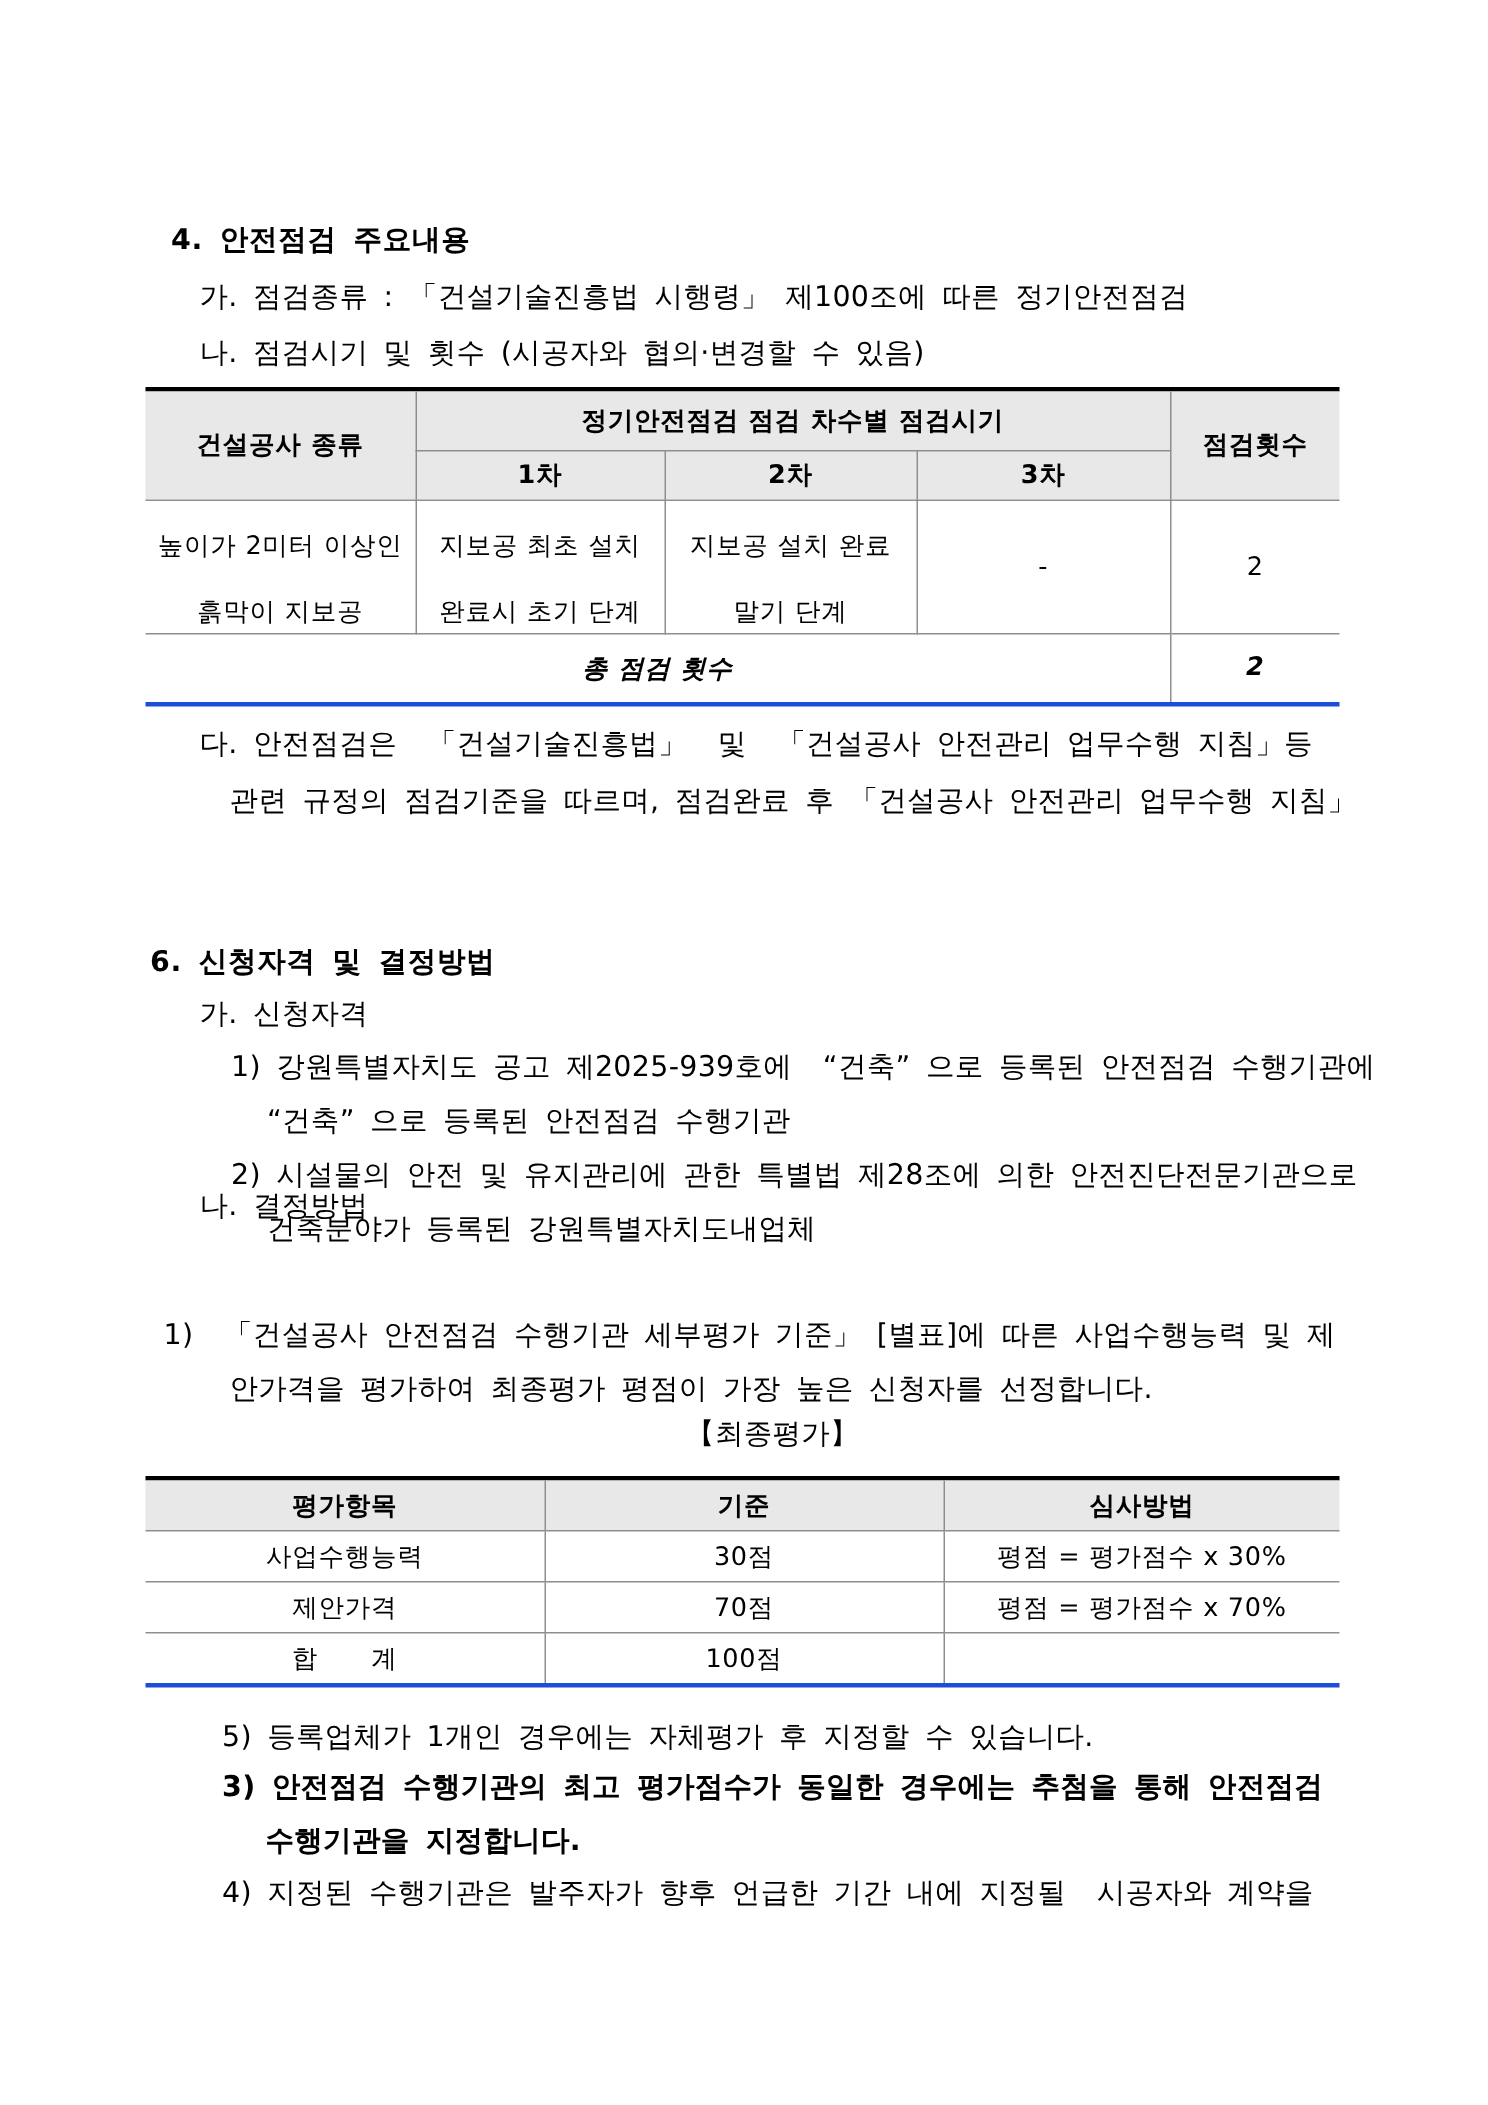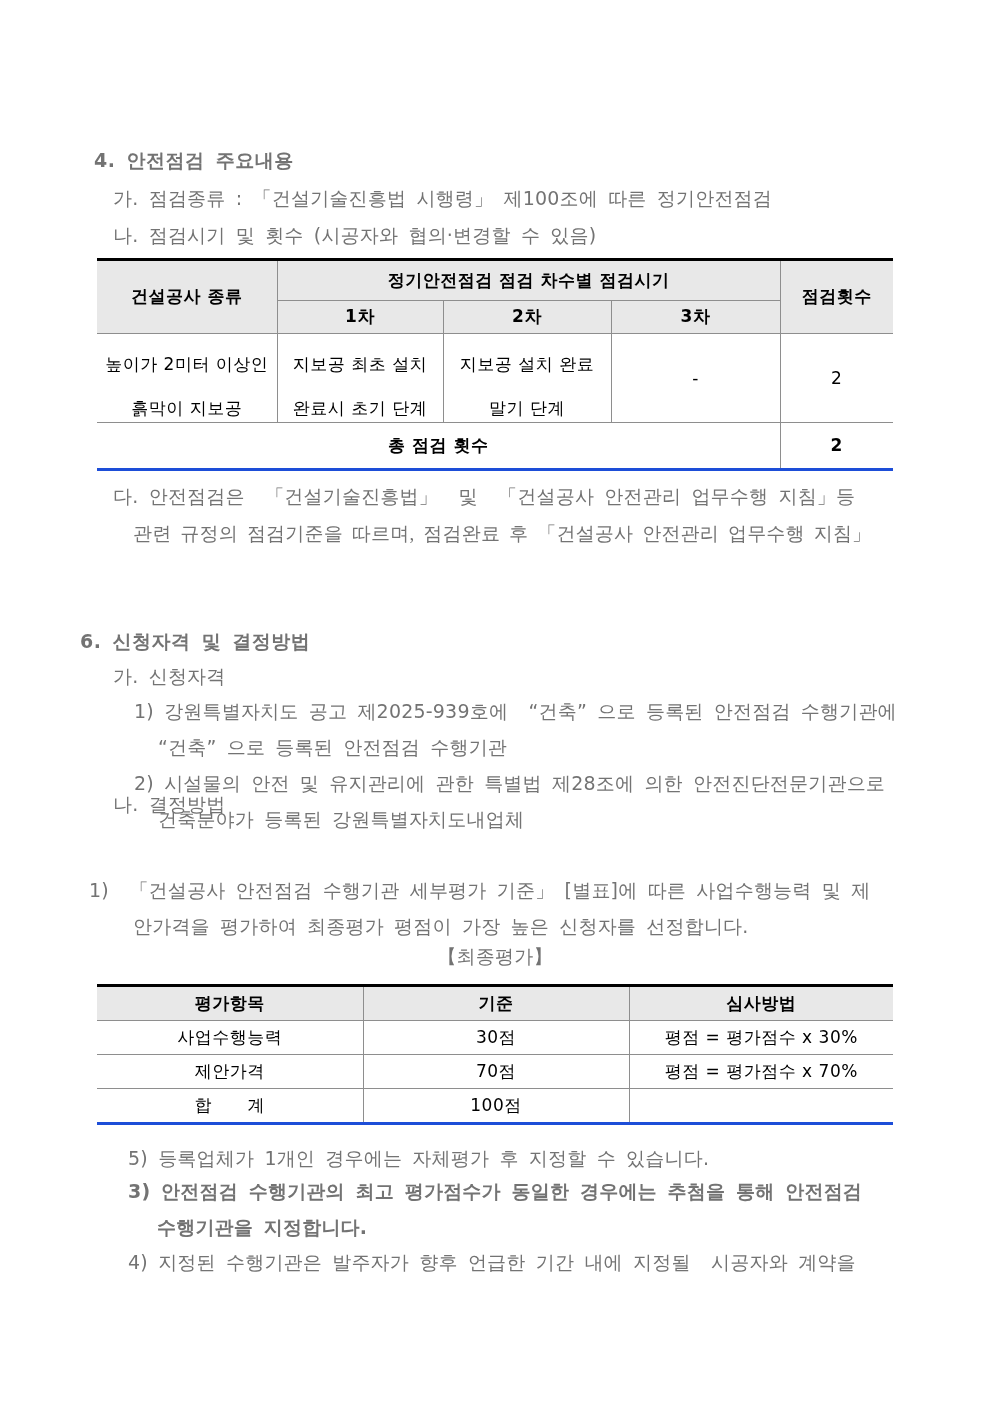--- a/index.html
+++ b/index.html
@@ -11,21 +11,22 @@
     color:#000;
     overflow:hidden;
   }
   .line {
     position:absolute;
     font-size:19px;
     line-height:24px;
     white-space:pre;
     word-spacing:4px;
     letter-spacing:0.2px;
-    color:#737373;
+    color:#000000;
+    margin-left:20px;
   }
   .heading { font-weight:600; letter-spacing:0.5px; }
   .bold { font-weight:700; }
   .centered { text-align:center; }
 
   .tbl-wrap {
     position:absolute;
     border-top:3px solid #000;
     border-bottom:3px solid #1d4ed8;
   }
@@ -42,21 +43,21 @@
     font-weight:normal;
     padding:0;
     letter-spacing:0.5px;
   }
   .tbl-wrap tr:first-child > * { border-top:none; }
   .tbl-wrap tr:last-child  > * { border-bottom:none; }
   .tbl-wrap tr > *:first-child { border-left:none; }
   .tbl-wrap tr > *:last-child  { border-right:none; }
   .tbl-wrap th { background:#e8e8e8; font-weight:600; }
   .cell-line { white-space:pre; line-height:27px;margin-top:17px; }
-  td.total-label, td.total-count { font-weight:700; }
+  td.total-label, td.total-count { font-weight:700;font-style:italic; }
   #table2 td { white-space:pre; }
 </style>
 </head>
 <body>
 
 <div class="page">
 
   <div class="line heading" style="left:94px; top:148px;">4. 안전점검 주요내용</div>
   <div class="line" style="left:113px; top:186px;">가. 점검종류 : 「건설기술진흥법 시행령」 제100조에 따른 정기안전점검</div>
   <div class="line" style="left:113px; top:223px;">나. 점검시기 및 횟수 (시공자와 협의·변경할 수 있음)</div>
@@ -99,21 +100,21 @@
       </tr>
       <tr style="height:46px;">
         <td colspan="4" class="total-label">총 점검 횟수</td>
         <td class="total-count">2</td>
       </tr>
     </tbody>
       </table>
   </div>
 
   <div class="line" style="left:113px; top:484px;">다. 안전점검은  「건설기술진흥법」  및  「건설공사 안전관리 업무수행 지침」등</div>
-  <div class="line" style="left:133px; top:522px;font-family:Liberation Serif, serif;">관련 규정의 점검기준을 따르며, 점검완료 후 「건설공사 안전관리 업무수행 지침」</div>
+  <div class="line" style="left:133px; top:522px;">관련 규정의 점검기준을 따르며, 점검완료 후 「건설공사 안전관리 업무수행 지침」</div>
 
   <div class="line heading" style="left:80px; top:629px;">6. 신청자격 및 결정방법</div>
   <div class="line" style="left:113px; top:664px;">가. 신청자격</div>
   <div class="line" style="left:134px; top:699px;">1) 강원특별자치도 공고 제2025-939호에  “건축” 으로 등록된 안전점검 수행기관에</div>
   <div class="line" style="left:158px; top:735px;">“건축” 으로 등록된 안전점검 수행기관</div>
   <div class="line" style="left:134px; top:771px;">2) 시설물의 안전 및 유지관리에 관한 특별법 제28조에 의한 안전진단전문기관으로</div>
   <div class="line" style="left:158px; top:807px;">건축분야가 등록된 강원특별자치도내업체</div>
   <div class="line" style="left:113px; top:792px;">나. 결정방법</div>
   <div class="line" style="left:89px; top:878px;">1)  「건설공사 안전점검 수행기관 세부평가 기준」 [별표]에 따른 사업수행능력 및 제</div>
   <div class="line" style="left:133px; top:914px;">안가격을 평가하여 최종평가 평점이 가장 높은 신청자를 선정합니다.</div>

